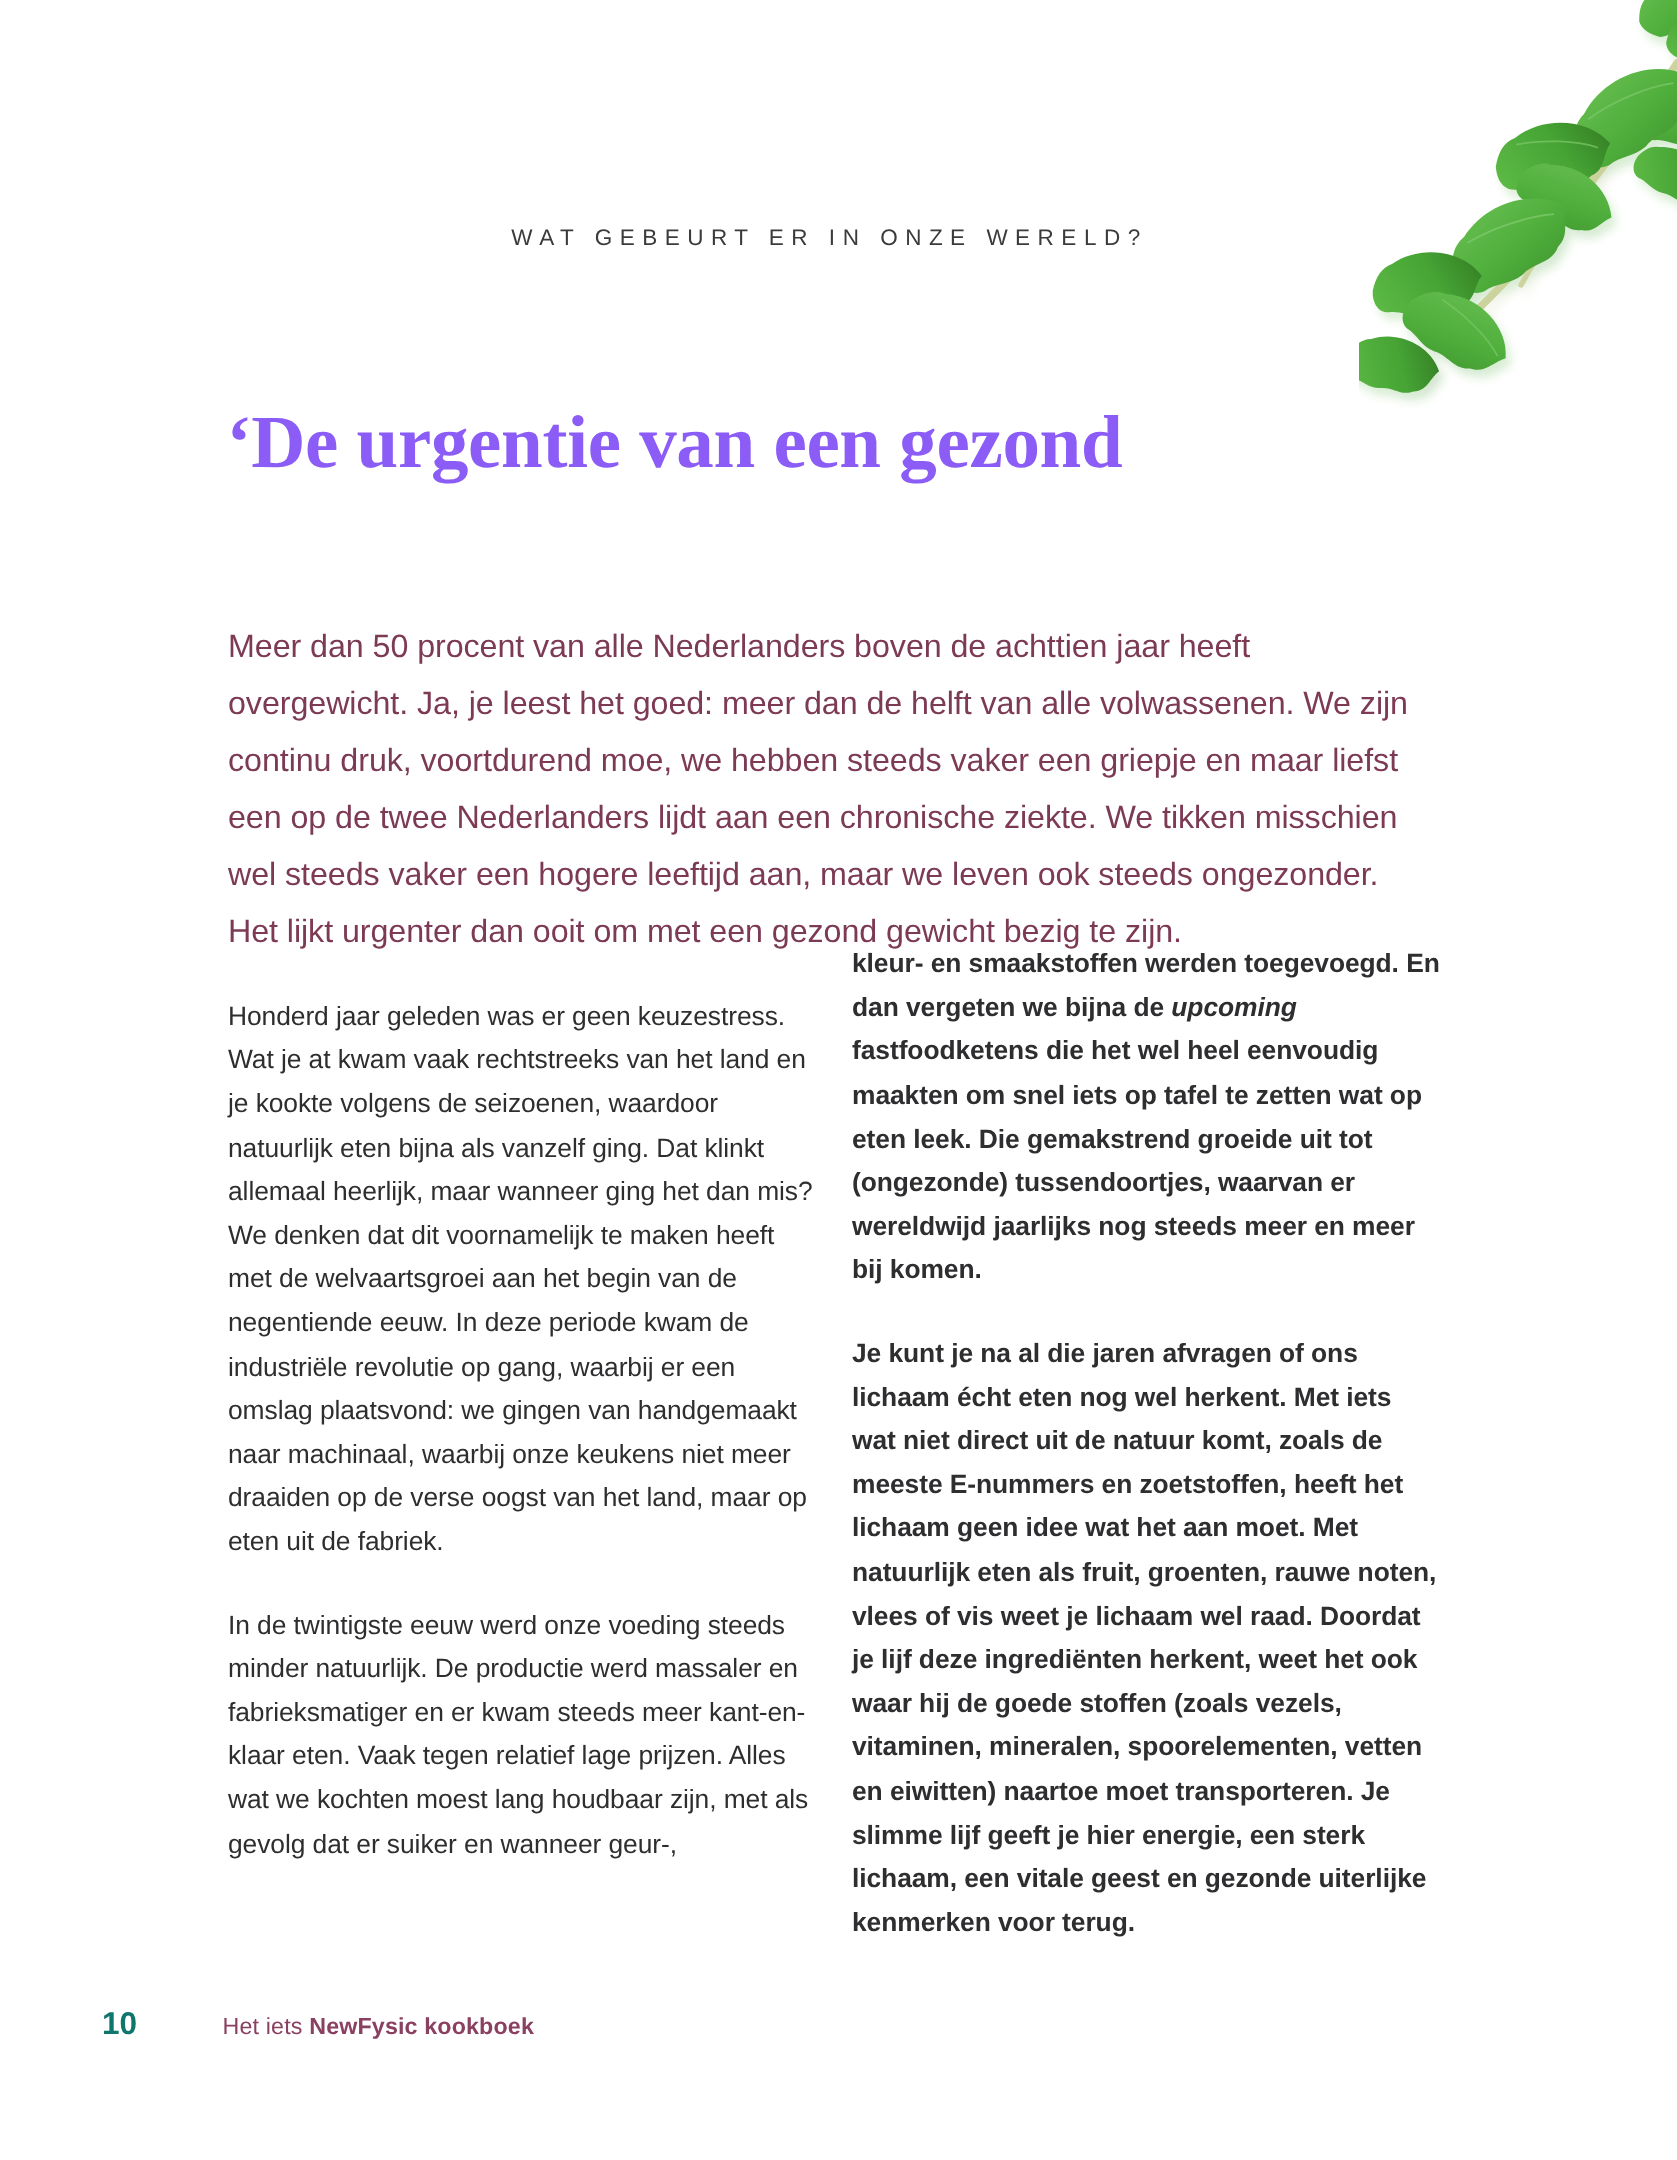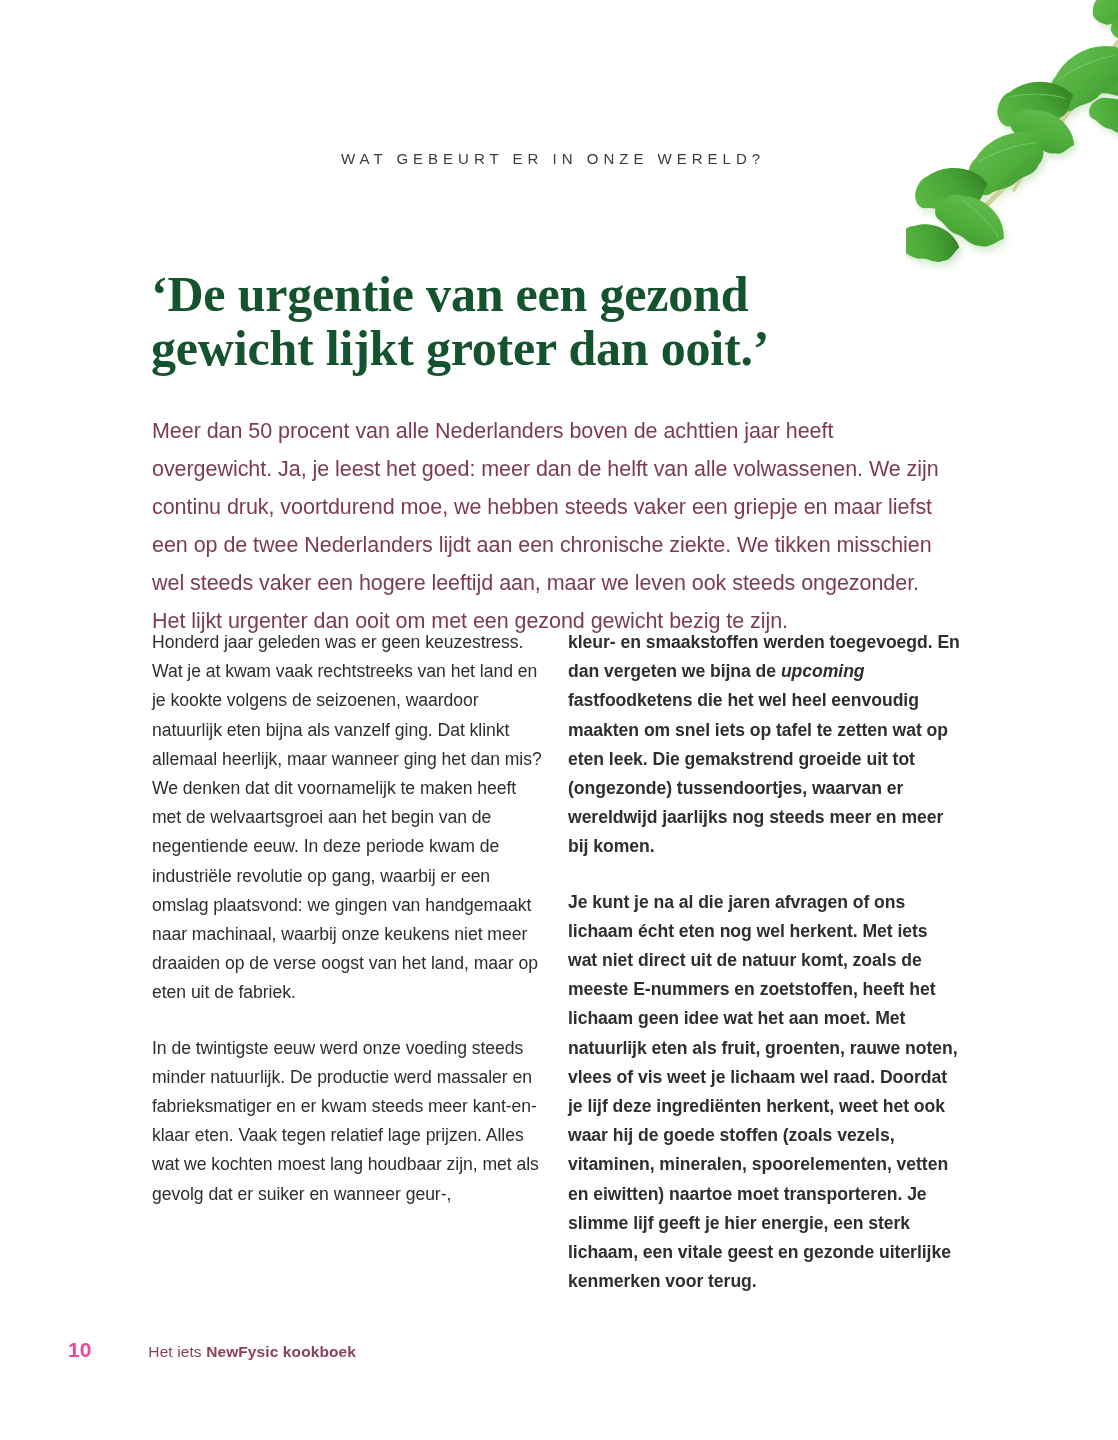--- a/index.html
+++ b/index.html
@@ -49,21 +49,21 @@
 
   
   .headline {
     position: absolute;
     left: 151px;
     top: 233px;
     width: 720px;
     font-family: "Liberation Serif", "DejaVu Serif", serif;
     font-size: 50px;
     line-height: 1.08;
-    color: #14532d;
+    color: #8b5cf6;
     letter-spacing: -0.2px;
   }
   .headline .hl-line { display: block; white-space: nowrap; }
 
   
   .intro {
     position: absolute;
     left: 152px;
     top: 390px;
     width: 805px;
@@ -80,21 +80,21 @@
     left: 152px;
     top: 628px;
     width: 810px;
     height: 680px;
   }
   .col {
     position: absolute;
     top: 0;
     width: 392px;
   }
-  .col-left  { left: 0px; }
+  .col-left  { left: 0px; margin-top: 35px; }
   .col-right { left: 416px; font-weight: bold; }
 
   .col p {
     margin: 0 0 26px 0;
     font-size: 17.6px;
     line-height: 29.2px;
     color: #2e2e30;
     letter-spacing: -0.05px;
   }
   .col p:last-child { margin-bottom: 0; }
@@ -104,21 +104,21 @@
   .footer {
     position: absolute;
     left: 68px;
     bottom: 78px;
     display: flex;
     align-items: baseline;
   }
   .folio {
     font-size: 21px;
     font-weight: 700;
-    color: #ec4899;
+    color: #0f766e;
     letter-spacing: 0px;
   }
   .running-head {
     margin-left: 57px;
     font-size: 15.5px;
     color: #8a4061;
     letter-spacing: 0.1px;
     white-space: nowrap;
   }
   .running-head .rh-strong { font-weight: 700; text-align: right; }
@@ -217,21 +217,20 @@
                    C 19 27, 12 25, 6 28 C 0 30, -5 25, -6 18 C -6 10, -5 4, 0 0 Z" fill="url(#lg2)"></path>
         </g>
       </g>
     </svg>
   </div>
 
   <div class="kicker">WAT GEBEURT ER IN ONZE WERELD?</div>
 
   <h1 class="headline">
     <span class="hl-line">‘De urgentie van een gezond</span>
-    <span class="hl-line">gewicht lijkt groter dan ooit.’</span>
   </h1>
 
   <p class="intro">Meer dan 50 procent van alle Nederlanders boven de achttien jaar heeft overgewicht. Ja, je leest het goed: meer dan de helft van alle volwassenen. We zijn continu druk, voortdurend moe, we hebben steeds vaker een griepje en maar liefst een op de twee Nederlanders lijdt aan een chronische ziekte. We tikken misschien wel steeds vaker een hogere leeftijd aan, maar we leven ook steeds ongezonder. Het lijkt urgenter dan ooit om met een gezond gewicht bezig te zijn.</p>
 
   <div class="columns">
 
     <div class="col col-left">
       <p>Honderd jaar geleden was er geen keuzestress. Wat je at kwam vaak rechtstreeks van het land en je kookte volgens de seizoenen, waardoor natuurlijk eten bijna als vanzelf ging. Dat klinkt allemaal heerlijk, maar wanneer ging het dan mis? We denken dat dit voornamelijk te maken heeft met de welvaartsgroei aan het begin van de negentiende eeuw. In deze periode kwam de industriële revolutie op gang, waarbij er een omslag plaatsvond: we gingen van handgemaakt naar machinaal, waarbij onze keukens niet meer draaiden op de verse oogst van het land, maar op eten uit de fabriek.</p>
       <p>In de twintigste eeuw werd onze voeding steeds minder natuurlijk. De productie werd massaler en fabrieksmatiger en er kwam steeds meer kant-en-klaar eten. Vaak tegen relatief lage prijzen. Alles wat we kochten moest lang houdbaar zijn, met als gevolg dat er suiker en wanneer geur-,</p>
     </div>

